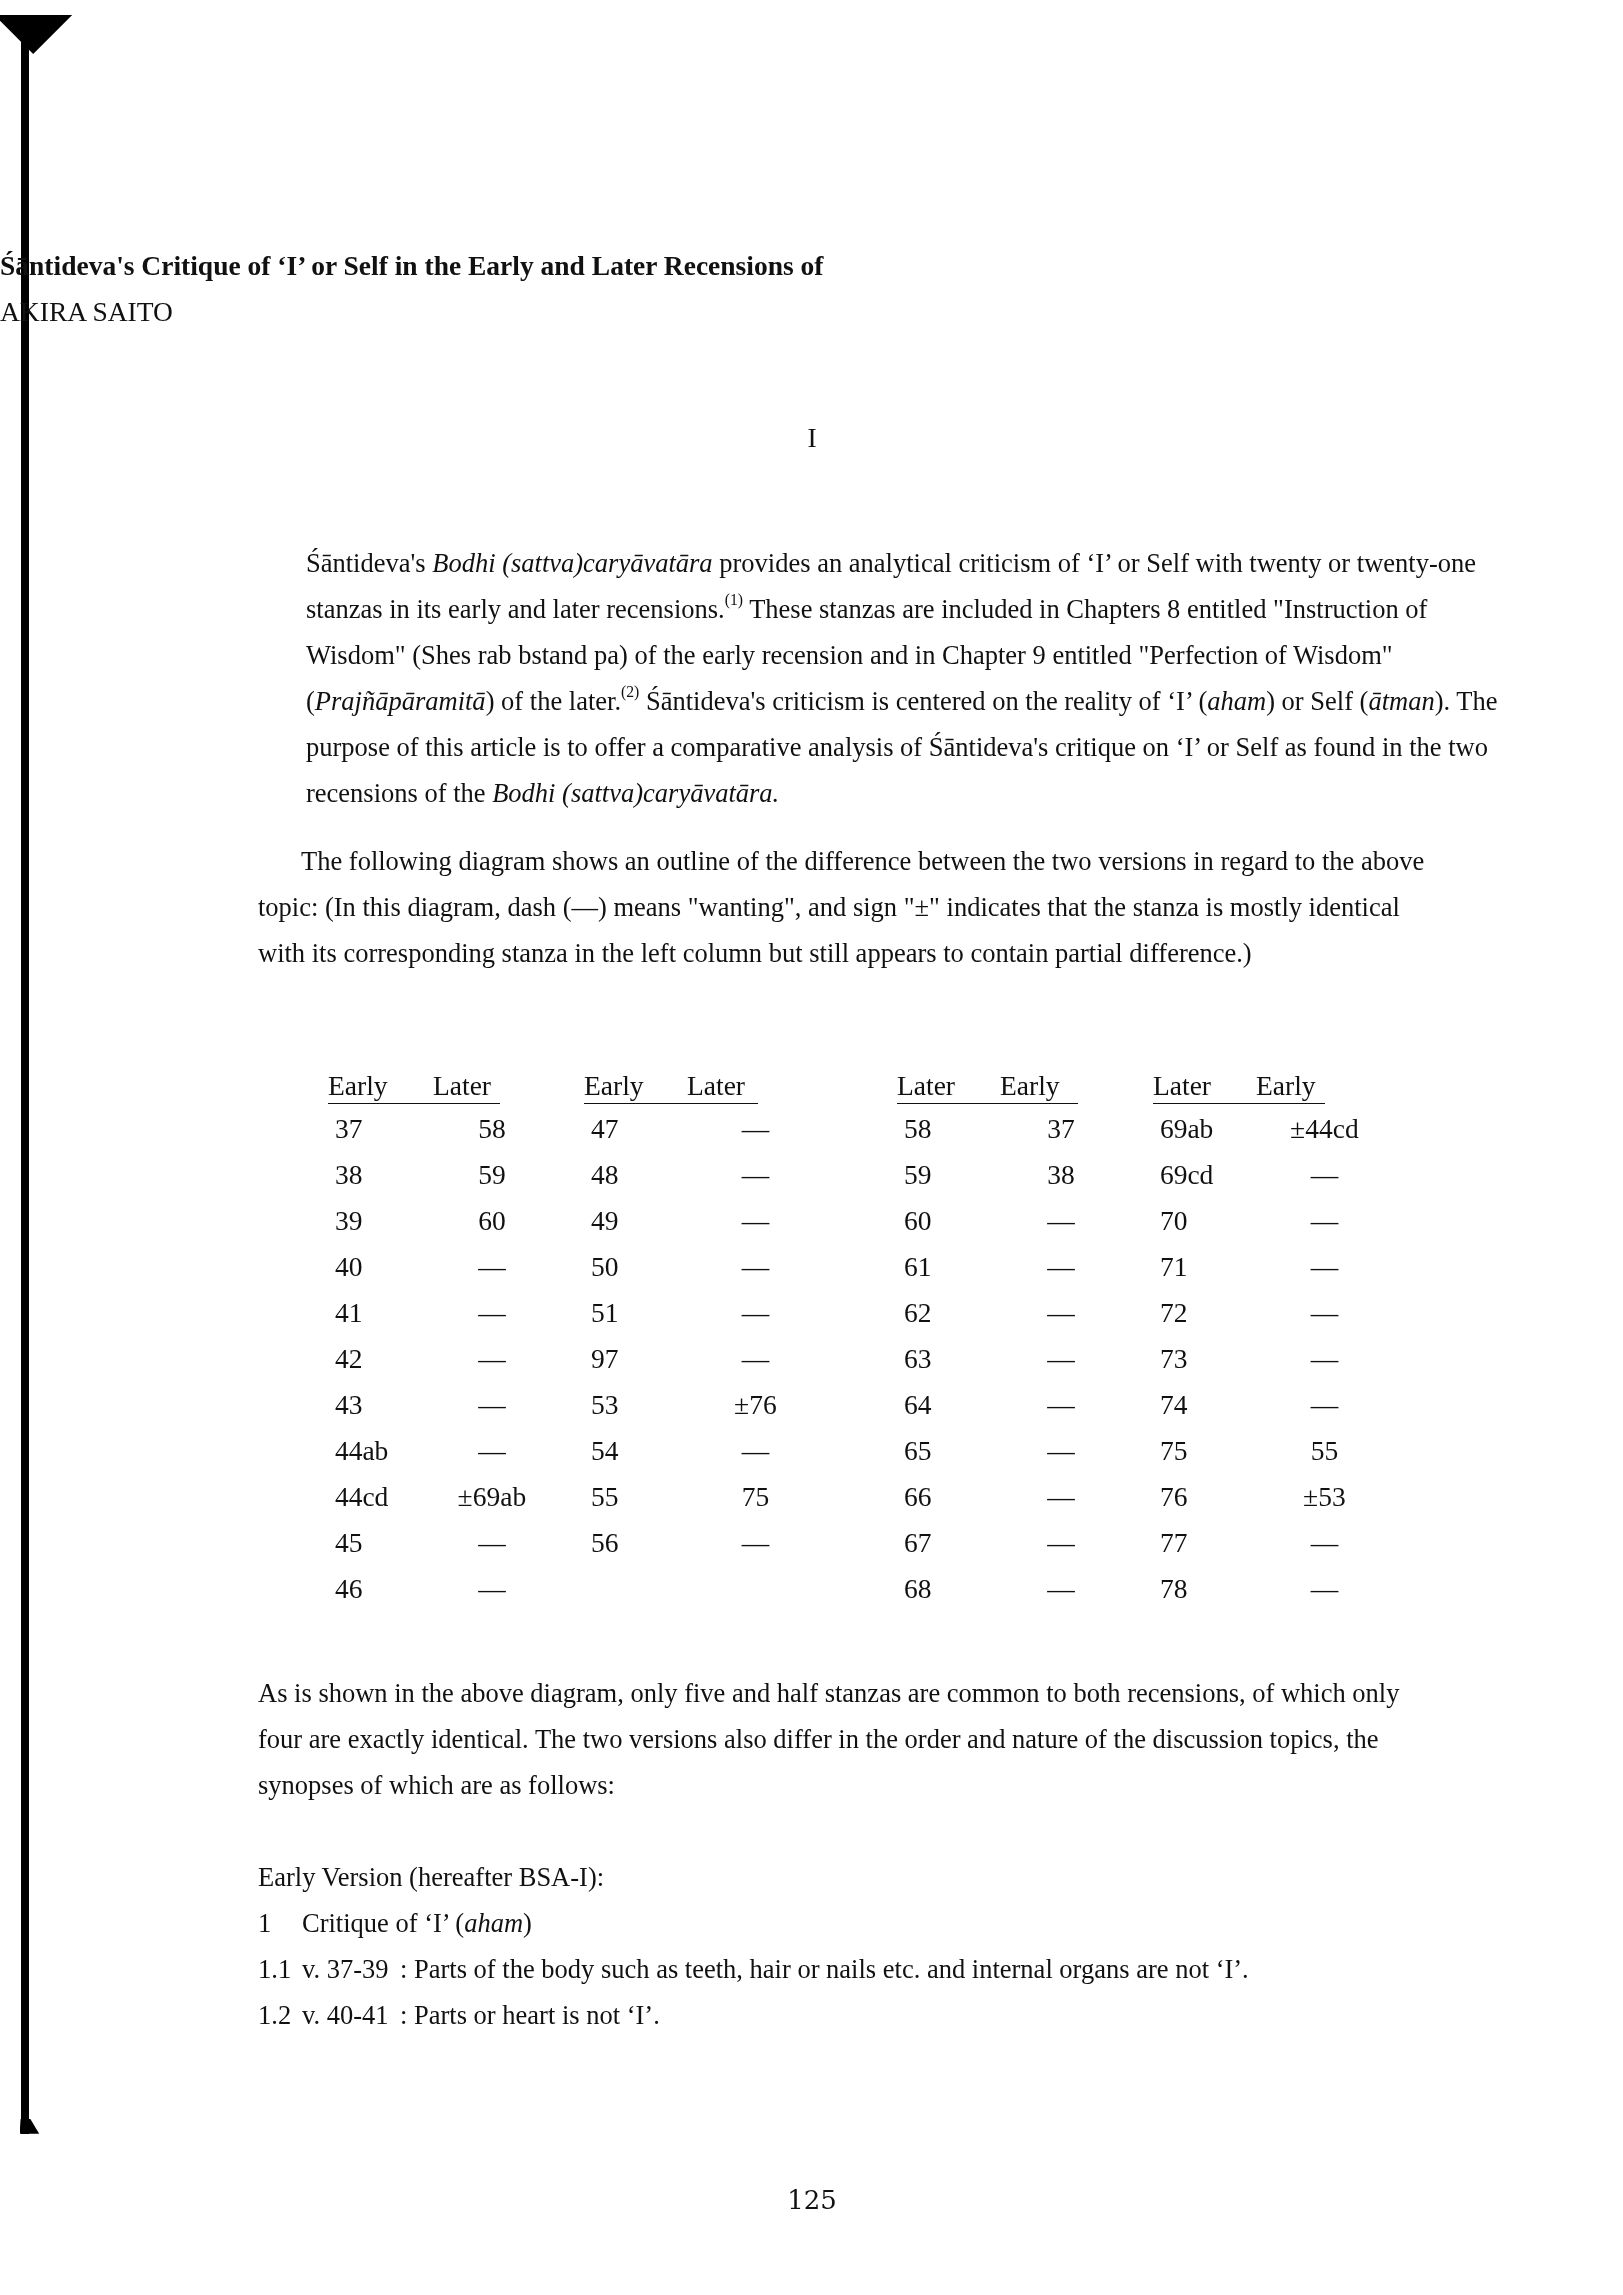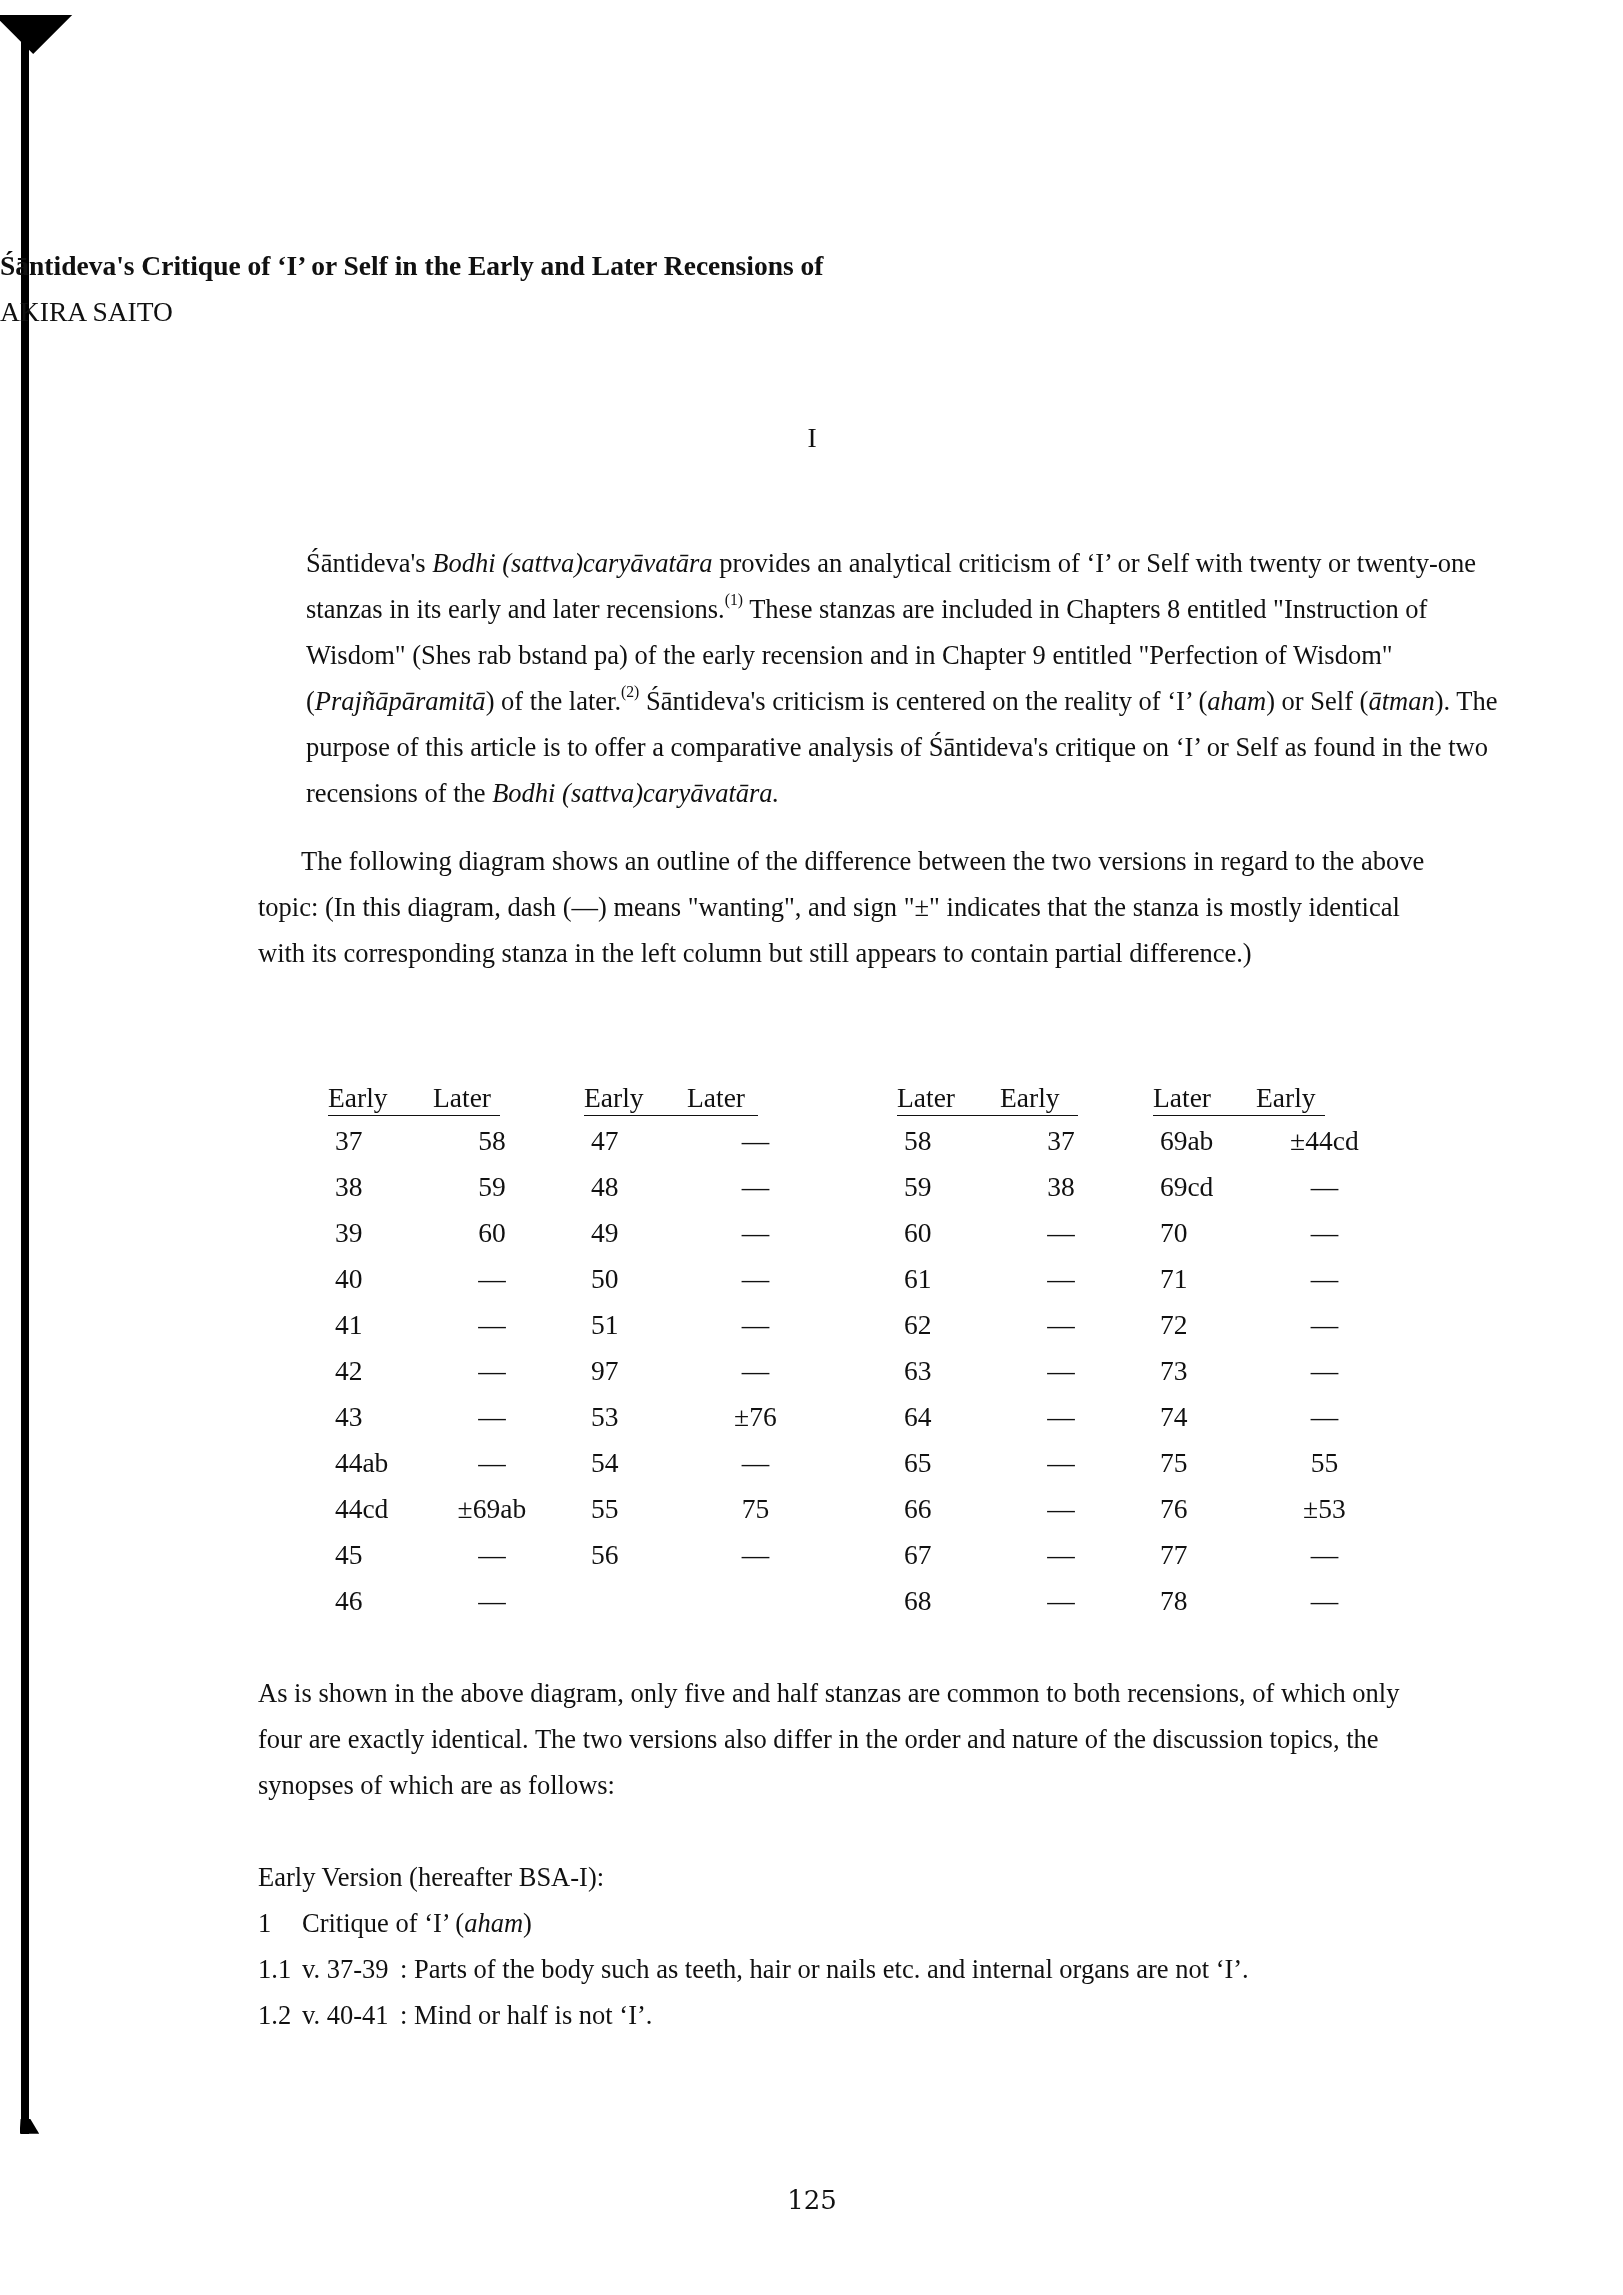--- a/index.html
+++ b/index.html
@@ -29,21 +29,21 @@
   .body-text .indent { text-indent: 43px; }
   .body-text i { font-style: italic; }
   sup { font-size: 15.7px; vertical-align: 12.8px; line-height: 0; }
   .p1 { top: 540px; margin-left: 48px; }
   .p2 { top: 838px; }
   .table-wrap { position: absolute; top: 1069px; left: 0; width: 1624px; height: 564px; }
   .col-group { position: absolute; top: 0; }
   .col-group .hdr {
     display: flex; font-size: 27.5px; line-height: 34px; border-bottom: 1.5px solid #111;
   }
-  .col-group .hdr span { display: block; margin-top: 12px; }
+  .col-group .hdr span { display: block; }
   .col-group .rows { margin-top: 2px; }
   .col-group .row { display: flex; font-size: 27.5px; line-height: 46px; height: 46px; }
   .cell-a { width: 108px; padding-left: 6.9px; }
   .cell-b { width: 98px; text-align: center; }
   .g1 { left: 328px; }
   .g1 .hdr { width: 172px; }
   .g1 .hdr .h1 { width: 105px; } 
   .g2 { left: 584px; }
   .g2 .hdr { width: 174px; }
   .g2 .hdr .h1 { width: 103px; }
@@ -301,18 +301,18 @@
     <span><span>Critique of ‘I’ (</span><i>aham</i><span>)</span></span>
   </div>
   <div class="syn-row">
     <span class="syn-num">1.1</span>
     <span class="syn-verse">v. 37-39</span>
     <span>: Parts of the body such as teeth, hair or nails etc. and internal organs are not ‘I’.</span>
   </div>
   <div class="syn-row">
     <span class="syn-num">1.2</span>
     <span class="syn-verse">v. 40-41</span>
-    <span>: Mind or half is not ‘I’.</span>
+    <span>: Parts or heart is not ‘I’.</span>
   </div>
 </div>
 
 <div class="page-num">125</div>
 
 
 </body></html>

